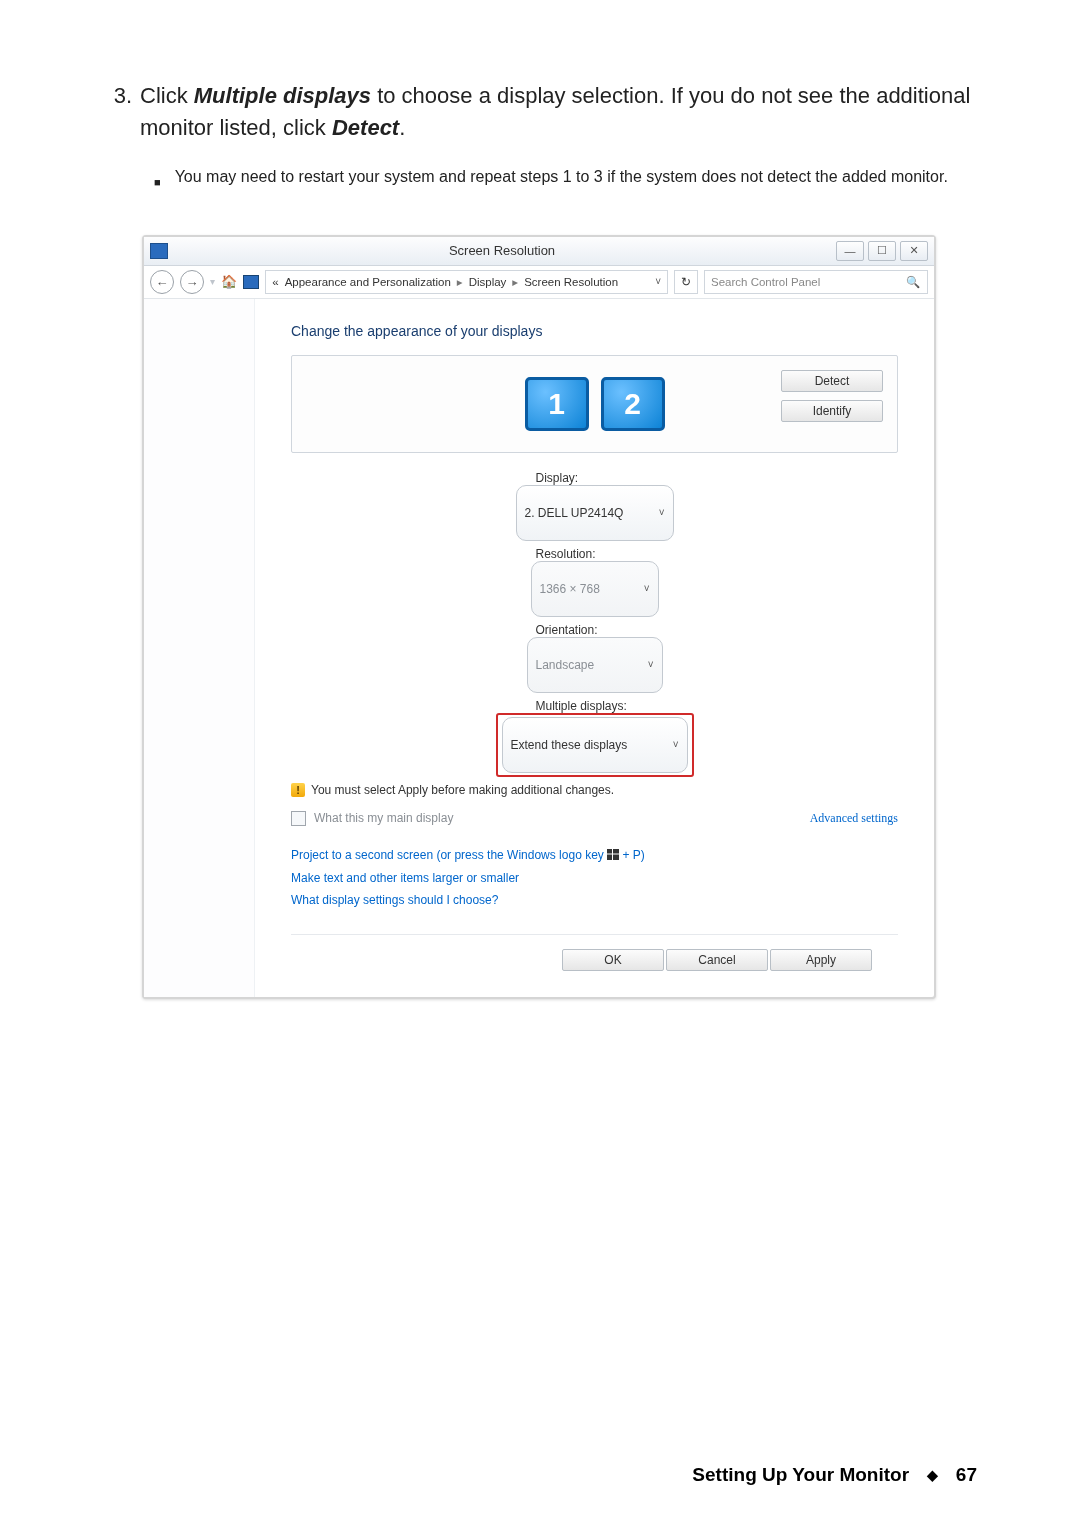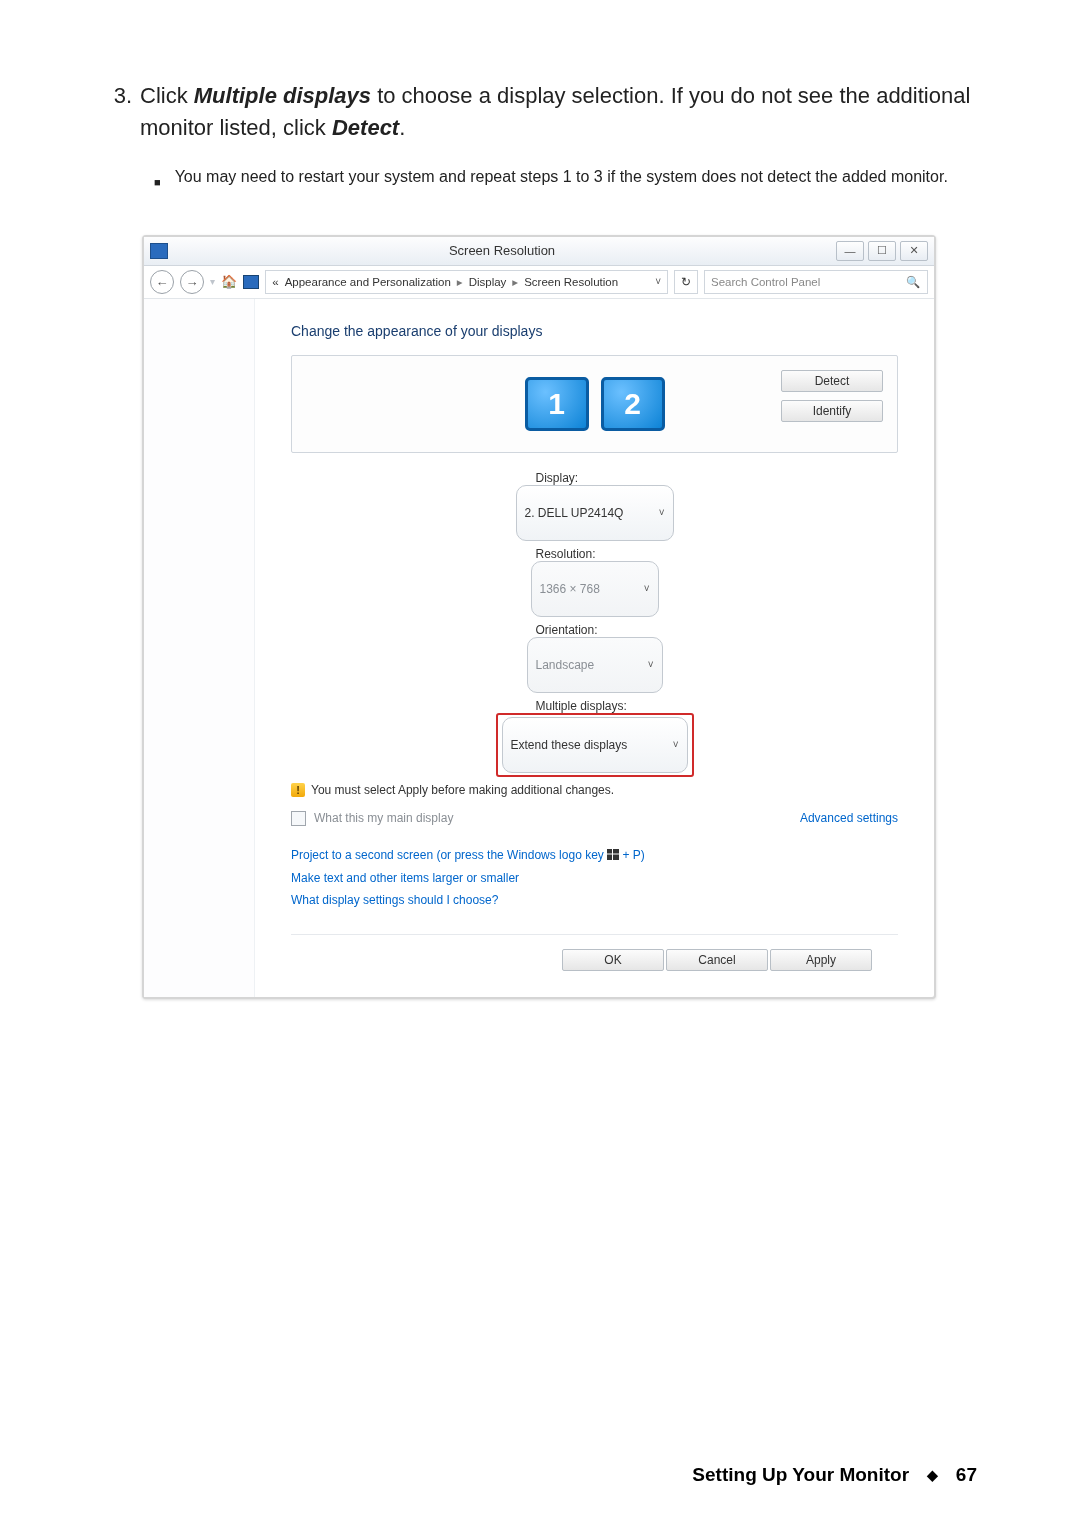--- a/index.html
+++ b/index.html
@@ -117,21 +117,21 @@
   .select .chev{font-size:10px;color:#555;margin-left:10px;}
   .hl{border:2.5px solid var(--highlight);border-radius:3px;padding:2px 4px;display:inline-flex;align-items:center;}
   .warnrow{display:flex;align-items:center;gap:6px;font-size:12px;margin-top:6px;}
   .warn-icon{
     width:14px;height:14px;border-radius:2px;
     background:linear-gradient(#ffd24a,#f2a90a);
     display:inline-flex;align-items:center;justify-content:center;
     color:#5a3b00;font-weight:bold;font-size:11px;
   }
   .chkrow{display:flex;align-items:center;gap:8px;font-size:12px;color:#8a8f95;margin-top:14px;}
-  .chkrow .adv{margin-left:auto;color:var(--link);}
+  .chkrow .adv{margin-left:auto;color:var(--link);font-family:Liberation Serif, serif;}
   .chkbox{width:13px;height:13px;border:1px solid #a0a6ad;background:#f6f8fa;}
   .linklist{margin-top:18px;font-size:12px;color:var(--link);line-height:1.9;}
   .linklist .winkey{display:inline-block;width:12px;height:11px;vertical-align:-1px;}
   .linklist .winkey svg{display:block;}
   
   .btnrow{display:flex;gap:2px;justify-content:flex-end;border-top:1px solid #e6e9ed;margin-top:22px;padding:14px 26px 0 0;}
   
   .footer{
     position:absolute;left:0;right:13px;bottom:46px;
     display:flex;align-items:center;justify-content:flex-end;

